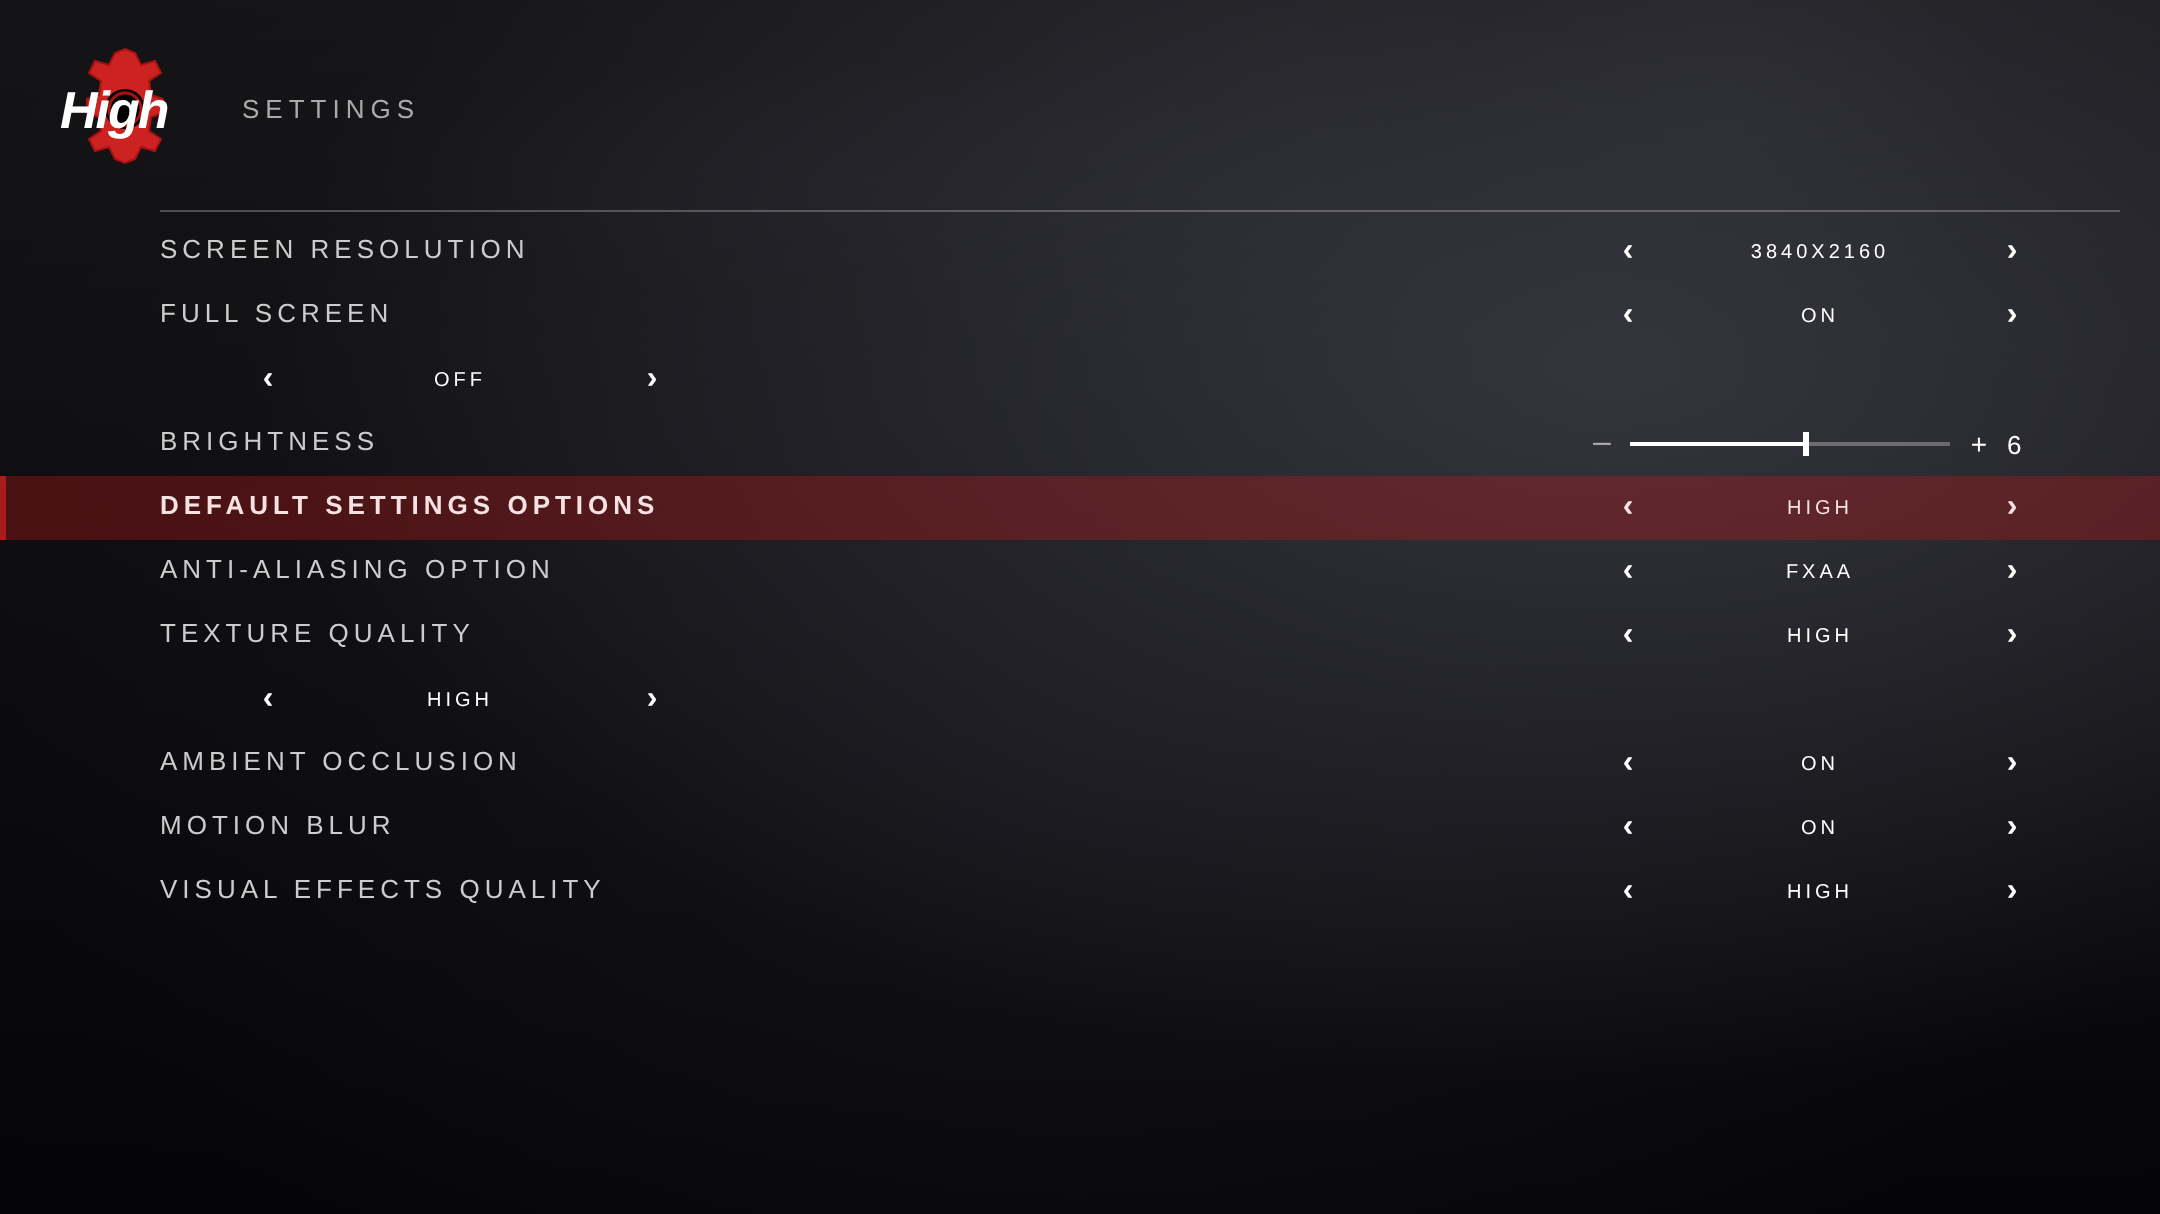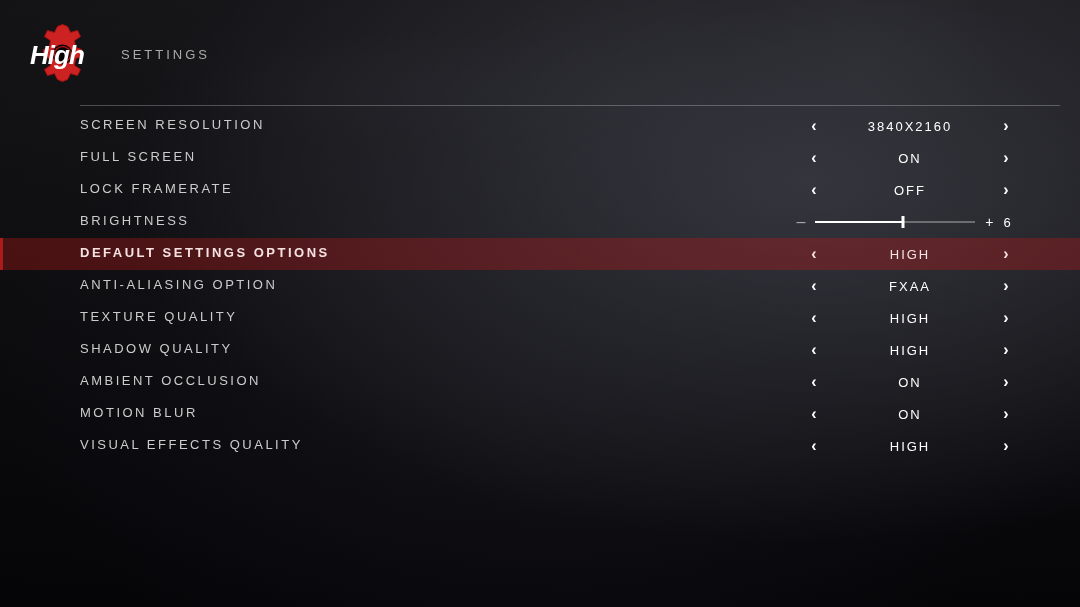--- a/index.html
+++ b/index.html
@@ -143,21 +143,21 @@
       font-size: 16px;
       font-weight: bold;
       cursor: pointer;
       user-select: none;
       width: 20px;
       text-align: center;
     }
 
     .setting-value {
       color: #fff;
-      font-size: 13px;
+      font-size: 10px;
       letter-spacing: 2px;
       text-transform: uppercase;
       min-width: 140px;
       text-align: center;
       font-weight: 500;
     }
 
     
     .brightness-control {
       display: flex;
@@ -309,21 +309,20 @@
     <div class="setting-row">
       <span class="setting-name">FULL SCREEN</span>
       <div class="setting-control">
         <span class="arrow">‹</span>
         <span class="setting-value">ON</span>
         <span class="arrow">›</span>
       </div>
     </div>
 
     <div class="setting-row">
-      <span class="setting-name">LOCK FRAMERATE</span>
       <div class="setting-control">
         <span class="arrow">‹</span>
         <span class="setting-value">OFF</span>
         <span class="arrow">›</span>
       </div>
     </div>
 
     <div class="setting-row">
       <span class="setting-name">BRIGHTNESS</span>
       <div class="brightness-control">
@@ -358,21 +357,20 @@
     <div class="setting-row">
       <span class="setting-name">TEXTURE QUALITY</span>
       <div class="setting-control">
         <span class="arrow">‹</span>
         <span class="setting-value">HIGH</span>
         <span class="arrow">›</span>
       </div>
     </div>
 
     <div class="setting-row">
-      <span class="setting-name">SHADOW QUALITY</span>
       <div class="setting-control">
         <span class="arrow">‹</span>
         <span class="setting-value">HIGH</span>
         <span class="arrow">›</span>
       </div>
     </div>
 
     <div class="setting-row">
       <span class="setting-name">AMBIENT OCCLUSION</span>
       <div class="setting-control">

